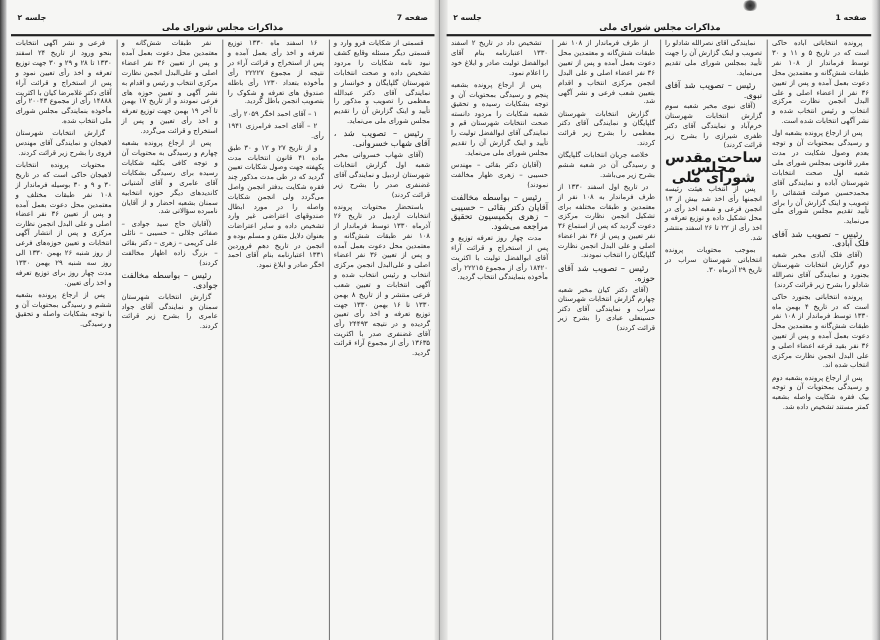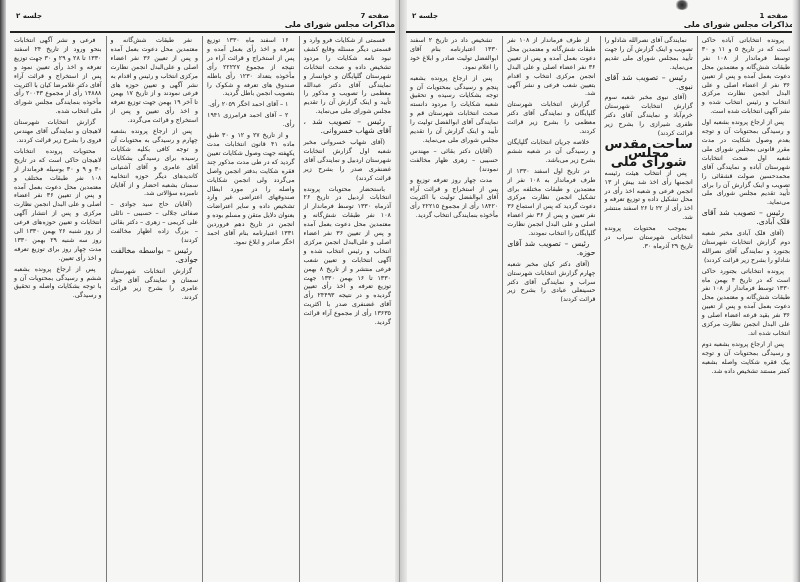--- a/index.html
+++ b/index.html
@@ -38,21 +38,21 @@
     background: linear-gradient(90deg, #f6f6f4, #cfcfcf 60%, #9a9a9a);
   }
   .page-header {
     display: flex; align-items: flex-end; justify-content: space-between;
     height: 16px;
     font-size: 7px; font-weight: bold;
     direction: rtl;
     padding: 0 6px;
   }
   .page-title-row {
-    text-align: right; font-size: 8px; font-weight: bold;
+    text-align: center; font-size: 8px; font-weight: bold;
     direction: rtl;
     border-bottom: 2px solid #222;
     padding-bottom: 2px; margin-bottom: 3px;
   }
   .columns {
     display: flex; flex-direction: row-reverse;
     height: 548px; gap: 0;
   }
   .col {
     flex: 1;
@@ -142,20 +142,21 @@
           <p>گزارش انتخابات شهرستان گلپایگان و نمایندگی آقای دکتر معظمی را بشرح زیر قرائت کردند.</p>
           <p>خلاصه جریان انتخابات گلپایگان و رسیدگی آن در شعبه ششم بشرح زیر می‌باشد.</p>
           <p>در تاریخ اول اسفند ۱۳۳۰ از طرف فرماندار به ۱۰۸ نفر از معتمدین و طبقات مختلفه برای تشکیل انجمن نظارت مرکزی دعوت گردید که پس از استماع ۳۶ نفر تعیین و پس از ۳۶ نفر اعضاء اصلی و علی البدل انجمن نظارت گلپایگان را انتخاب نمودند.</p>
           <p class="speaker">رئیس – تصویب شد آقای حوزه.</p>
           <p>(آقای دکتر کیان مخبر شعبه چهارم گزارش انتخابات شهرستان سراب و نمایندگی آقای دکتر حسینعلی عبادی را بشرح زیر قرائت کردند)</p>
         </div>
       <div class="col">
           <p>تشخیص داد در تاریخ ۲ اسفند ۱۳۳۰ اعتبارنامه بنام آقای ابوالفضل تولیت صادر و ابلاغ خود را اعلام نمود.</p>
           <p>پس از ارجاع پرونده بشعبه پنجم و رسیدگی بمحتویات آن و توجه بشکایات رسیده و تحقیق شعبه شکایات را مردود دانسته صحت انتخابات شهرستان قم و نمایندگی آقای ابوالفضل تولیت را تأیید و اینک گزارش آن را تقدیم مجلس شورای ملی می‌نماید.</p>
           <p>(آقایان دکتر بقائی – مهندس حسیبی – زهری ظهار مخالفت نمودند)</p>
+          <p class="speaker">رئیس – بواسطه مخالفت آقایان دکتر بقائی – حسیبی – زهری بکمیسیون تحقیق مراجعه می‌شود.</p>
           <p>مدت چهار روز تعرفه توزیع و پس از استخراج و قرائت آراء آقای ابوالفضل تولیت با اکثریت ۱۸۴۲۰ رأی از مجموع ۲۲۲۱۵ رأی مأخوذه بنمایندگی انتخاب گردید.</p>
         </div>
     </div>
     <div class="right-edge-tear"></div>
     <div class="ink-blot" style="right:110px;top:0;width:16px;height:10px;"></div>
   </div>
 
   <div class="gutter"></div>
 </div>
 

